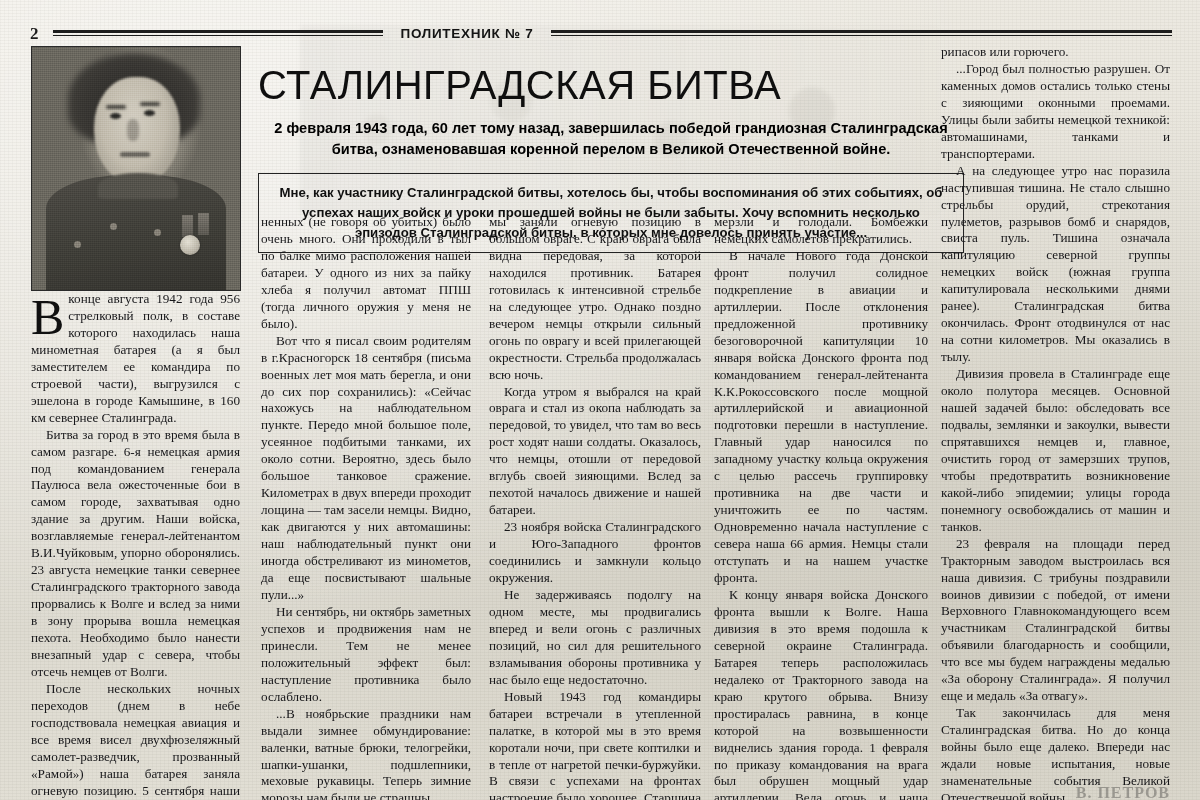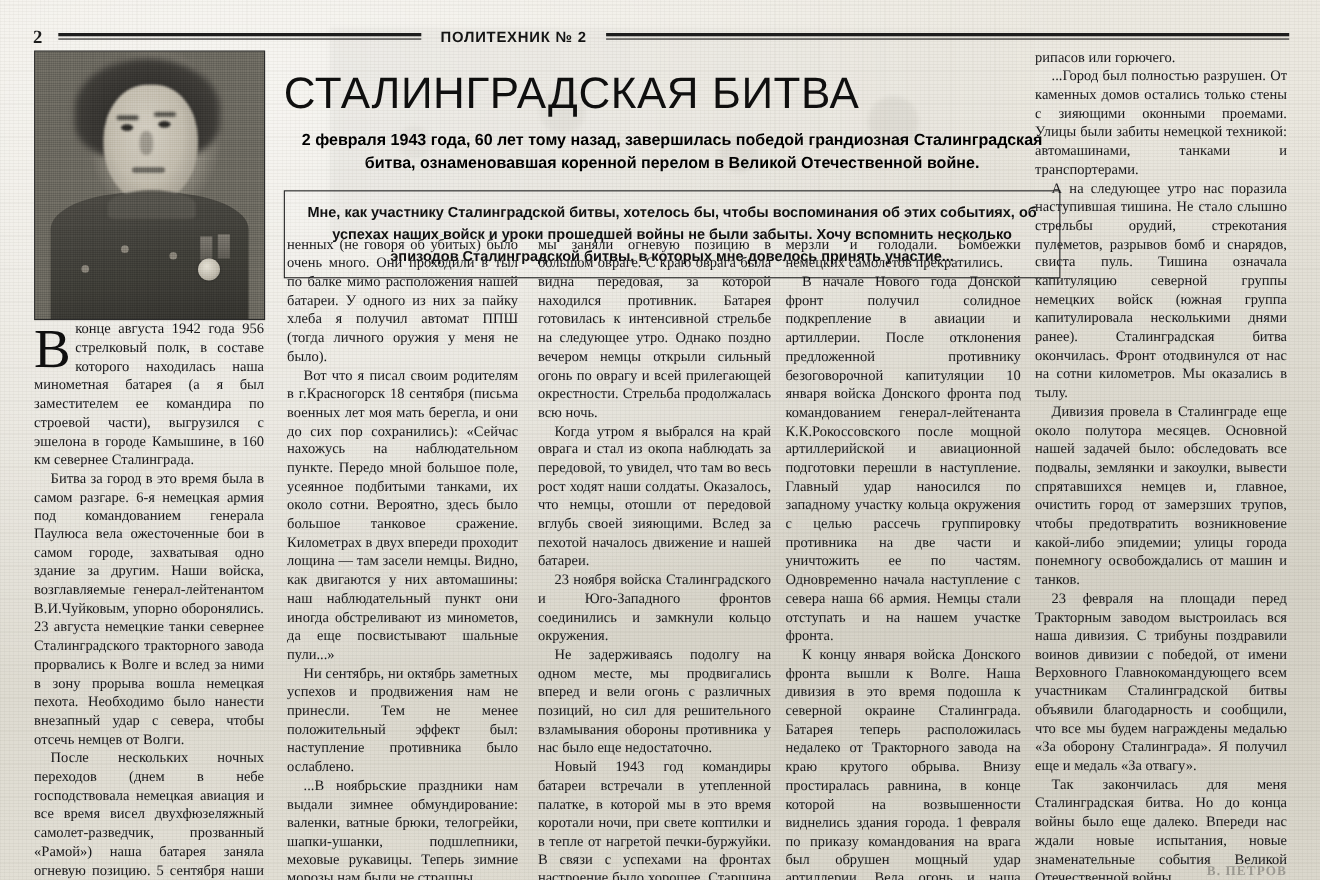--- a/index.html
+++ b/index.html
@@ -196,41 +196,41 @@
     font-weight:400;
     padding:4px 4px 0 0;
     margin-top:2px;
     color:#101010;
   }
 
   
   .signature{
     position:absolute; left:1010px; top:784px; width:160px;
     font-family:"Liberation Serif", serif;
-    font-size:12px; font-weight:700; letter-spacing:1px;
+    font-size:16px; font-weight:700; letter-spacing:1px;
     color:rgba(30,30,30,0.33);
     text-align:right;
     overflow:hidden; height:14px;
   }
 </style>
 </head>
 <body>
 
 <div class="paper"></div>
 <div class="ghost"></div>
 
 <div class="sheet">
 
   <div class="masthead">
     <div class="folio">2</div>
     <div class="rule-group">
       <div class="rule-thick"></div>
       <div class="rule-thin"></div>
     </div>
-    <div class="masthead-title">ПОЛИТЕХНИК № 2</div>
+    <div class="masthead-title">ПОЛИТЕХНИК № 7</div>
     <div class="rule-group right">
       <div class="rule-thick"></div>
       <div class="rule-thin"></div>
     </div>
   </div>
 
   <div class="photo-frame">
     <div class="photo-inner">
       <div class="ph-hair"></div>
       <div class="ph-tunic"></div>

